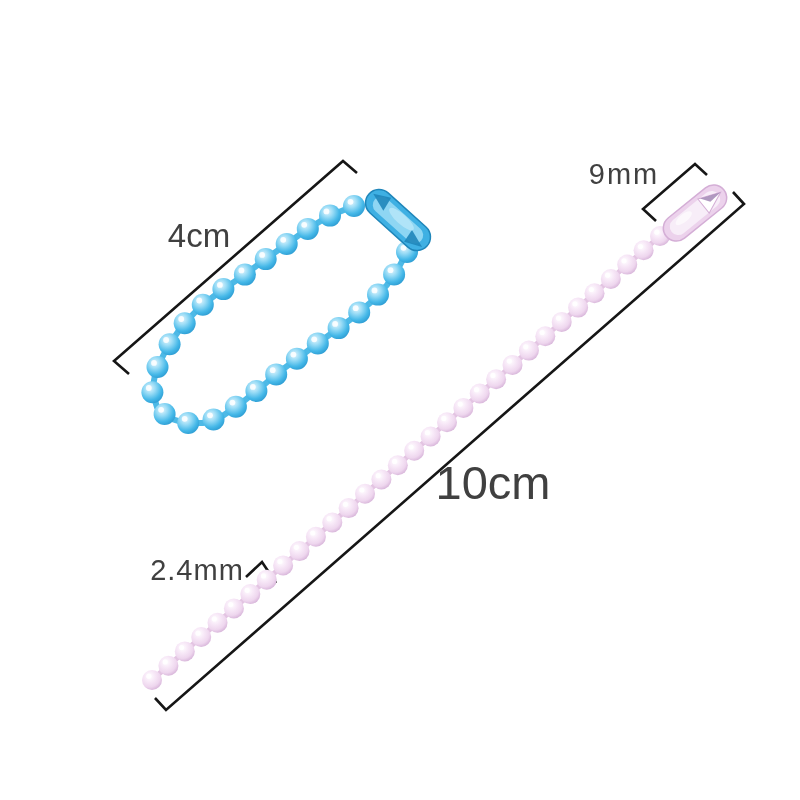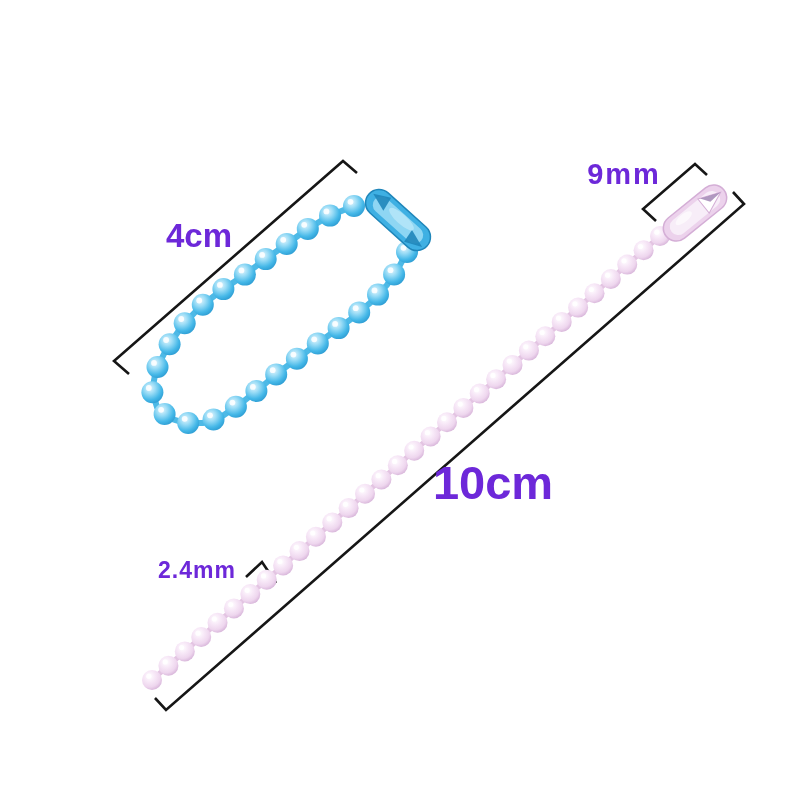--- a/index.html
+++ b/index.html
@@ -3,26 +3,26 @@
 <meta charset="utf-8">
 <style>
   html,body{margin:0;padding:0;background:#fff;}
   .canvas{
     position:relative;width:800px;height:800px;background:#ffffff;
     overflow:hidden;font-family:"Liberation Sans",sans-serif;
   }
   svg.scene{position:absolute;left:0;top:0;}
   .dim-label{
     position:absolute;transform:translate(-50%,-50%);
-    font-weight:700;color:#6d28d9;white-space:nowrap;line-height:1;
+    font-weight:400;color:#404040;white-space:nowrap;line-height:1;
   }
   .lbl-4cm  {left:199px;top:235px;font-size:33px;letter-spacing:0px;}
   .lbl-9mm  {left:624px;top:174px;font-size:29px;letter-spacing:2px;}
   .lbl-10cm {left:493px;top:482px;font-size:47px;letter-spacing:0px;}
-  .lbl-24mm {left:197px;top:570px;font-size:23px;letter-spacing:1px;}
+  .lbl-24mm {left:197px;top:570px;font-size:29px;letter-spacing:1px;}
 </style>
 </head>
 <body>
 
 <div class="canvas">
 
   <svg class="scene" id="scene" width="800" height="800" viewBox="0 0 800 800">
       <defs>
         <radialGradient id="gb" cx="38%" cy="32%" r="78%">
           <stop offset="0%" stop-color="#e3f5fd"></stop>

